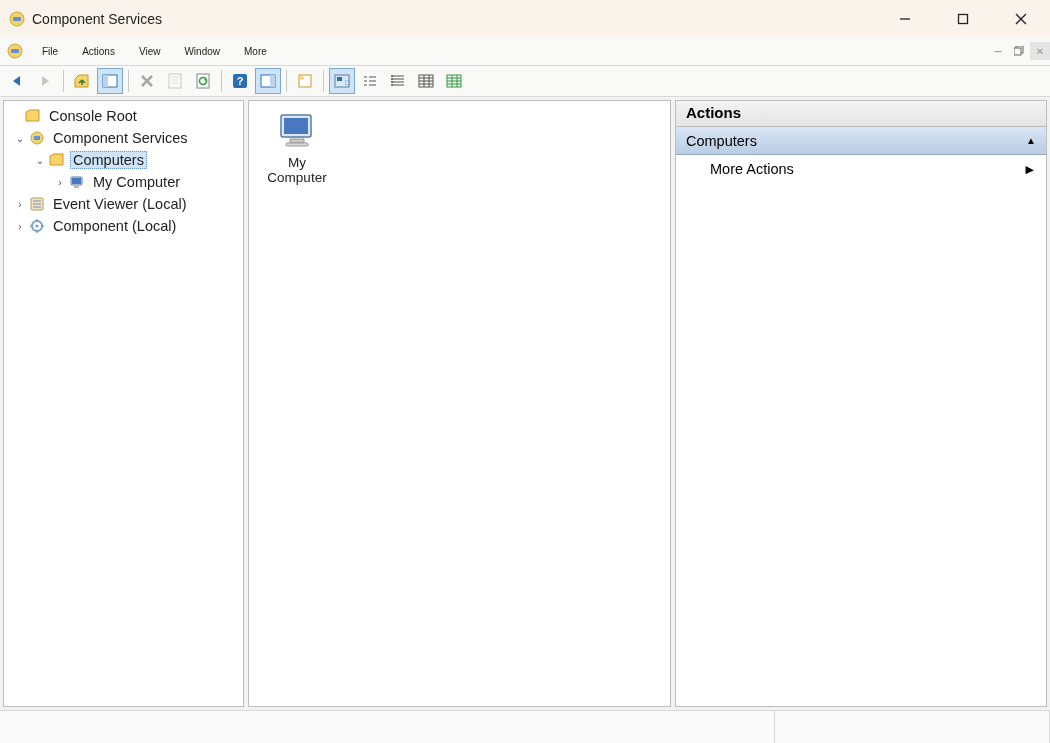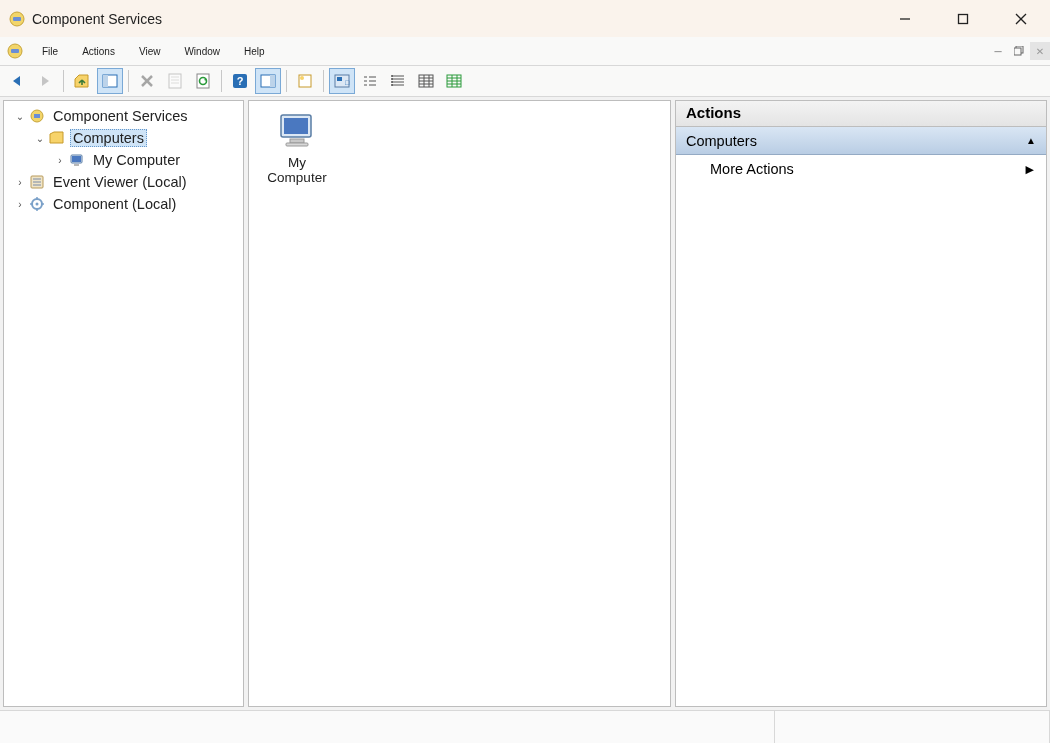--- a/index.html
+++ b/index.html
@@ -101,21 +101,21 @@
   <span class="app-icon2">
     <svg viewBox="0 0 18 18">
         <circle cx="9" cy="9" r="7" fill="#f2d56a" stroke="#c7a43a"></circle>
         <rect x="5" y="7" width="8" height="4" rx="1" fill="#6a8ed6"></rect>
       </svg>
   </span>
   <span class="menu-item">File</span>
   <span class="menu-item">Actions</span>
   <span class="menu-item">View</span>
   <span class="menu-item">Window</span>
-  <span class="menu-item">Help</span>
+  <span class="menu-item">More</span>
   <div class="mdi-controls">
     <div class="mdi-btn">─</div>
     <div class="mdi-btn">
         <svg width="10" height="10">
           <rect x="2" y="0" width="7" height="7" fill="none" stroke="#666"></rect>
           <rect x="0" y="2" width="7" height="7" fill="#f9f9f8" stroke="#666"></rect>
         </svg>
       </div>
     <div class="mdi-btn close-dis">✕</div>
   </div>
@@ -240,20 +240,29 @@
         <line x1="7" y1="3" x2="7" y2="15" stroke="#2a9a3a"></line>
         <line x1="12" y1="3" x2="12" y2="15" stroke="#2a9a3a"></line>
       </svg>
     </div>
 </div>
 
 <div class="workspace">
 
   <div class="panel tree-panel">
     <div class="tree">
+      <div class="node lvl0">
+        <span class="tw"></span>
+        <span class="nicon">
+            <svg width="16" height="14">
+              <path d="M1 3 L5 1 H14 V12 H1 Z" fill="#f7d36a" stroke="#c79a2a"></path>
+            </svg>
+          </span>
+        <span class="label">Console Root</span>
+      </div>
       <div class="node lvl1">
         <span class="tw">⌄</span>
         <span class="nicon">
             <svg width="16" height="16">
               <circle cx="8" cy="8" r="6" fill="#f2d56a" stroke="#c7a43a"></circle>
               <rect x="5" y="6" width="6" height="4" fill="#6a8ed6"></rect>
             </svg>
           </span>
         <span class="label">Component Services</span>
       </div>

